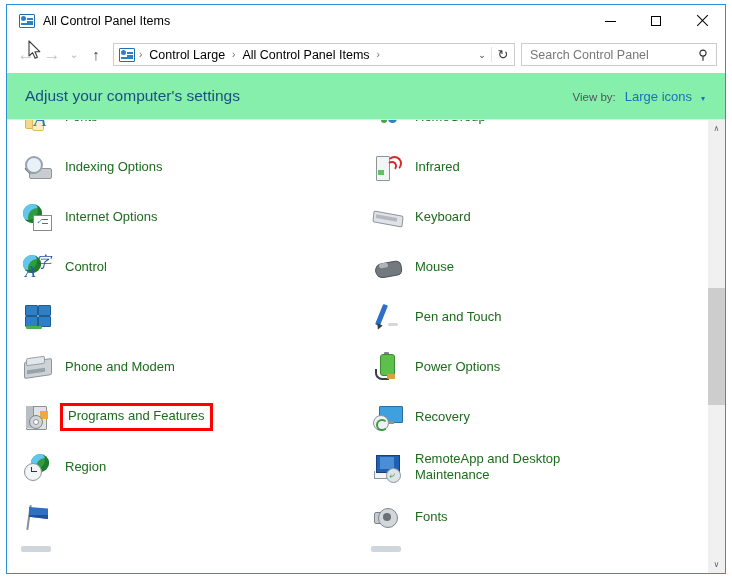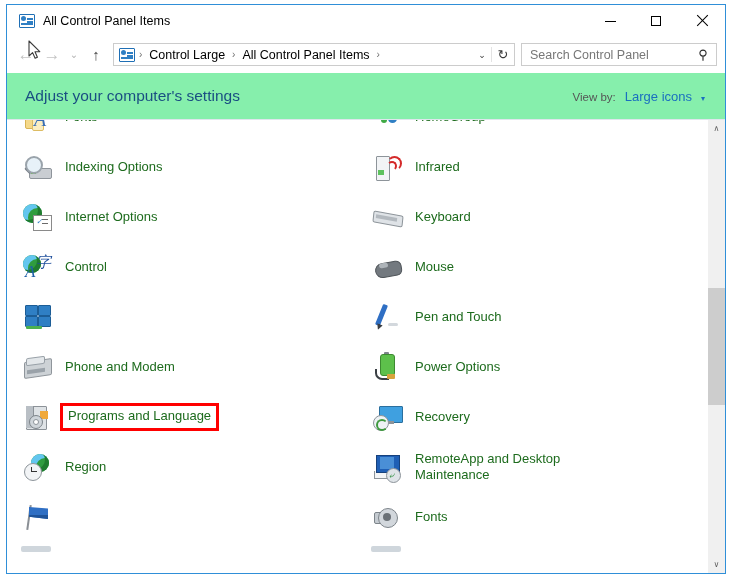--- a/index.html
+++ b/index.html
@@ -568,21 +568,21 @@
           </div>
 
           <div class="cp-item highlight">
             <span class="ico i-prog">
               <i class="ic bx"></i>
                 <i class="ic bx2"></i>
                 <i class="ic tag"></i>
                 <i class="ic dk"></i>
                 <i class="ic dk2"></i>
             </span>
-            <span class="cp-label" style="border-color: rgb(255, 0, 0);">Programs and Language</span>
+            <span class="cp-label" style="border-color: rgb(255, 0, 0);">Programs and Features</span>
           </div>
 
           <div class="cp-item">
             <span class="ico i-rec">
               <i class="ic mon"></i>
                 <i class="ic st"></i>
                 <i class="ic c"></i>
                 <i class="ic ar"></i>
             </span>
             <span class="cp-label">Recovery</span>

